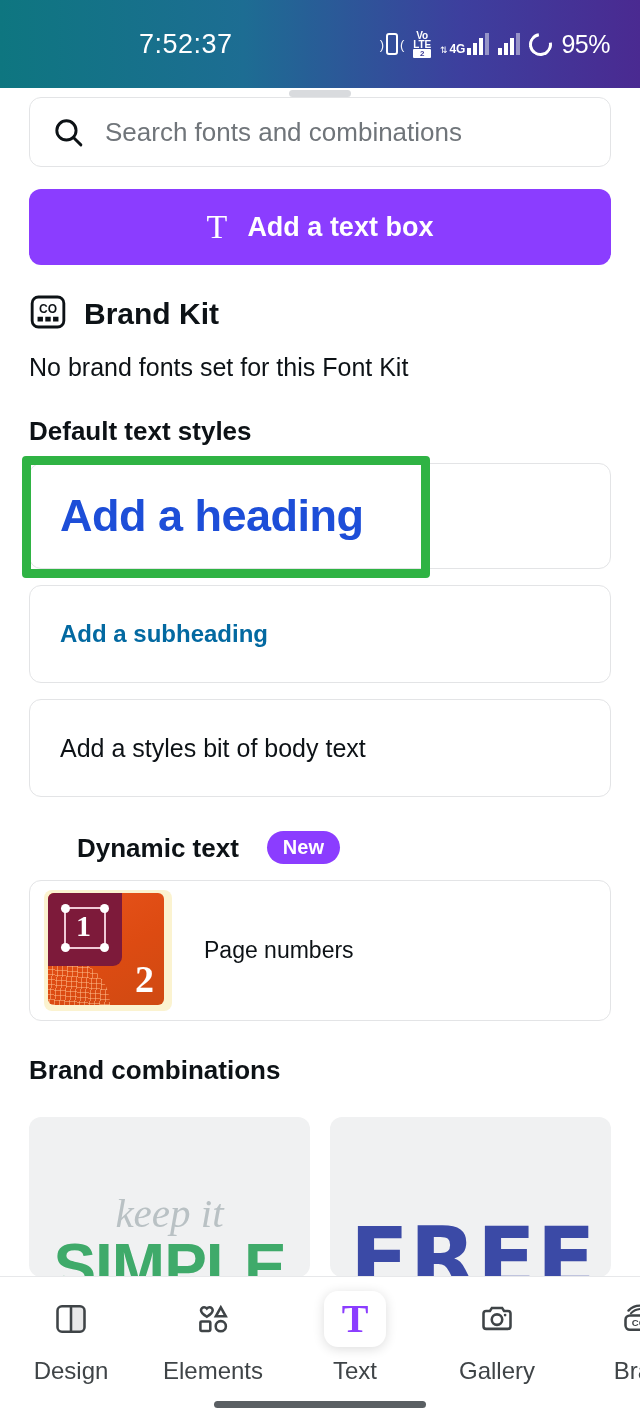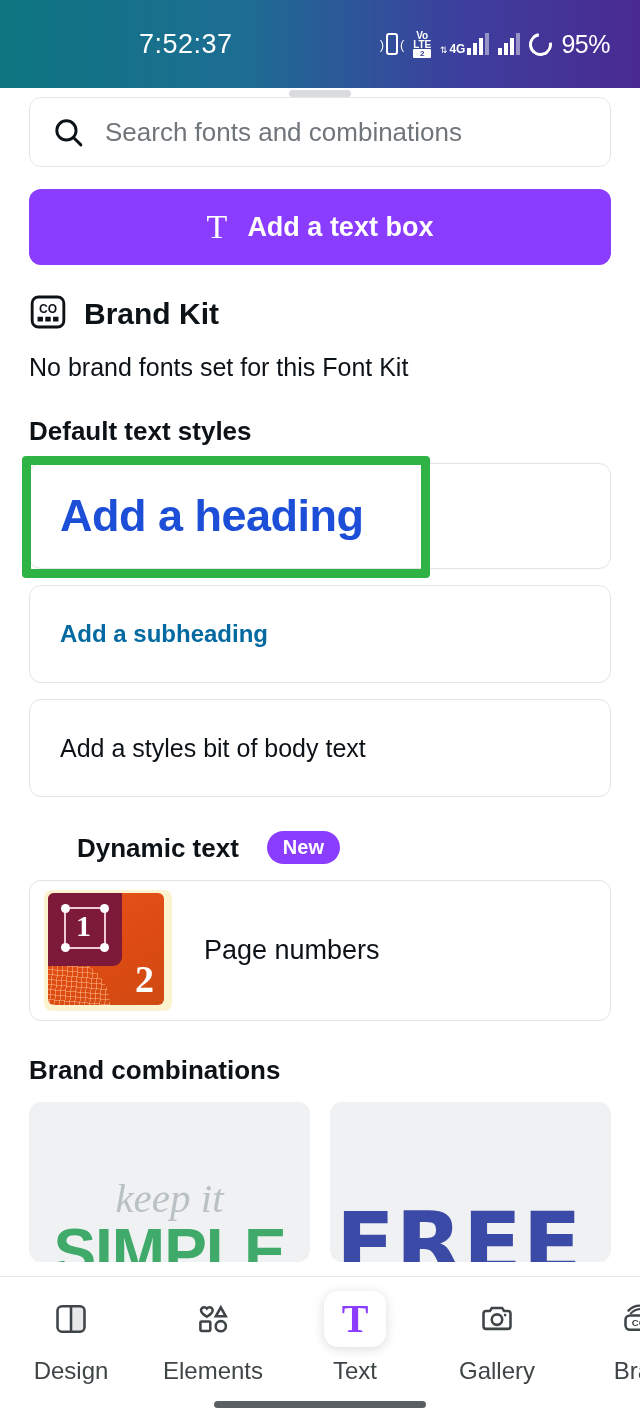--- a/index.html
+++ b/index.html
@@ -243,25 +243,25 @@
     font-family: "Liberation Serif", serif;
   }
   .mesh {
     position: absolute; left: 0; bottom: 0;
     width: 62px; height: 46px;
     background:
       repeating-linear-gradient(95deg, rgba(255,190,140,.55) 0 1px, transparent 1px 5px),
       repeating-linear-gradient(5deg, rgba(255,190,140,.5) 0 1px, transparent 1px 5px);
     border-top-right-radius: 60px;
   }
-  .dyn-label { font-size: 27px; color: #0d1216; }
+  .dyn-label { font-size: 23px; color: #0d1216; }
 
   
   .combo-row {
-    margin-top: 16px;
+    margin-top: 31px;
     display: flex; gap: 20px; justify-content: space-between;
   }
   .combo-card {
     width: 281px; height: 160px;
     background: #f0f1f2;
     border-radius: 12px;
     position: relative;
     overflow: hidden;
     flex: 0 0 auto;
   }
@@ -274,21 +274,21 @@
     color: #b9c1c4;
   }
   .combo-a-bot {
     position: absolute; left: 0; right: 0; top: 113px;
     text-align: center;
     font-size: 64px; font-weight: bold;
     color: #3faa6a;
     letter-spacing: -1px;
   }
   .combo-b-word {
-    position: absolute; left: 6px; top: 98px;
+    position: absolute; left: 20px; top: 98px;
     font-size: 86px; font-weight: bold;
     color: #3b4aa6;
     letter-spacing: 1px;
     font-family: "DejaVu Sans", sans-serif;
     line-height: 1;
   }
 
   
   .bottom-nav {
     position: absolute;

